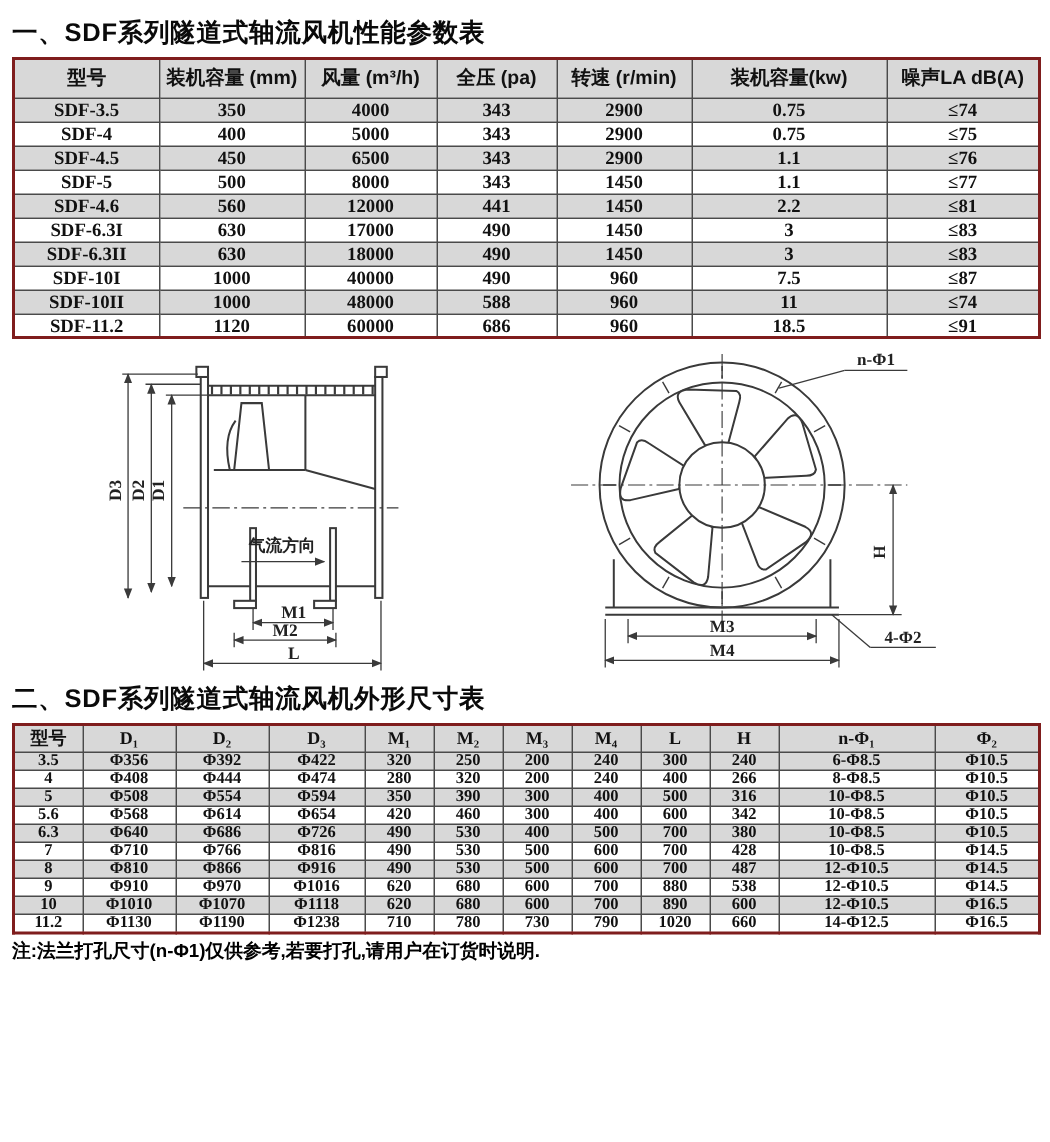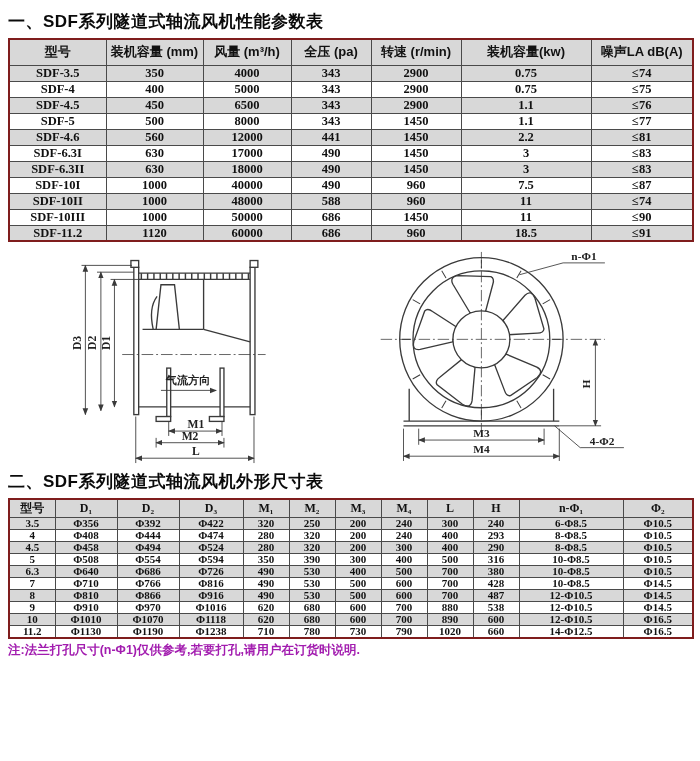--- a/index.html
+++ b/index.html
@@ -17,21 +17,21 @@
   table.t1 th { height: 26px; font-size: 13px; font-weight: bold; font-family: "Liberation Sans", sans-serif; }
   table.t1 td { height: 16px; font-size: 12.5px; line-height: 14px; font-weight: bold; font-family: "Liberation Serif", "DejaVu Serif", serif; }
 
   table.t2 th { height: 15px; font-size: 12px; font-weight: bold; font-family: "Liberation Serif", "DejaVu Serif", serif; }
   table.t2 td { height: 11px; font-size: 11px; line-height: 11px; font-weight: bold; font-family: "Liberation Serif", "DejaVu Serif", serif; }
 
   .diagrams { display: flex; justify-content: center; align-items: flex-start; gap: 34px; margin: 4px 0 2px 0; height: 222px; }
   .diagrams svg { display: block; }
   svg text { font-family: "Liberation Serif", "DejaVu Serif", serif; font-weight: bold; fill: #222; }
 
-  .note { font-size: 12.5px; font-weight: bold; color: #a21caf; margin-top: 3px; font-family: "Liberation Sans", sans-serif; }
+  .note { font-size: 12.5px; font-weight: bold; color: #000000; margin-top: 3px; font-family: "Liberation Sans", sans-serif; }
 </style>
 </head>
 <body>
 
 <div class="page">
 
   <div class="sec-title">一、SDF系列隧道式轴流风机性能参数表</div>
 
   <table class="t1">
     <colgroup>
@@ -128,29 +128,20 @@
           <td>≤87</td>
         </tr>
         <tr>
           <td>SDF-10II</td>
           <td>1000</td>
           <td>48000</td>
           <td>588</td>
           <td>960</td>
           <td>11</td>
           <td>≤74</td>
-        </tr>
-        <tr>
-          <td>SDF-10III</td>
-          <td>1000</td>
-          <td>50000</td>
-          <td>686</td>
-          <td>1450</td>
-          <td>11</td>
-          <td>≤90</td>
         </tr>
         <tr>
           <td>SDF-11.2</td>
           <td>1120</td>
           <td>60000</td>
           <td>686</td>
           <td>960</td>
           <td>18.5</td>
           <td>≤91</td>
         </tr>
@@ -327,53 +318,53 @@
         <tr>
           <td>4</td>
           <td>Φ408</td>
           <td>Φ444</td>
           <td>Φ474</td>
           <td>280</td>
           <td>320</td>
           <td>200</td>
           <td>240</td>
           <td>400</td>
-          <td>293</td>
-          <td>8-Φ8.5</td>
-          <td>Φ10.5</td>
-        </tr>
-        <tr>
-          <td>4.5</td>
-          <td>Φ458</td>
-          <td>Φ494</td>
-          <td>Φ524</td>
-          <td>280</td>
-          <td>320</td>
-          <td>200</td>
-          <td>300</td>
-          <td>400</td>
-          <td>290</td>
+          <td>266</td>
           <td>8-Φ8.5</td>
           <td>Φ10.5</td>
         </tr>
         <tr>
           <td>5</td>
           <td>Φ508</td>
           <td>Φ554</td>
           <td>Φ594</td>
           <td>350</td>
           <td>390</td>
           <td>300</td>
           <td>400</td>
           <td>500</td>
           <td>316</td>
           <td>10-Φ8.5</td>
           <td>Φ10.5</td>
         </tr>
         <tr>
+          <td>5.6</td>
+          <td>Φ568</td>
+          <td>Φ614</td>
+          <td>Φ654</td>
+          <td>420</td>
+          <td>460</td>
+          <td>300</td>
+          <td>400</td>
+          <td>600</td>
+          <td>342</td>
+          <td>10-Φ8.5</td>
+          <td>Φ10.5</td>
+        </tr>
+        <tr>
           <td>6.3</td>
           <td>Φ640</td>
           <td>Φ686</td>
           <td>Φ726</td>
           <td>490</td>
           <td>530</td>
           <td>400</td>
           <td>500</td>
           <td>700</td>
           <td>380</td>

